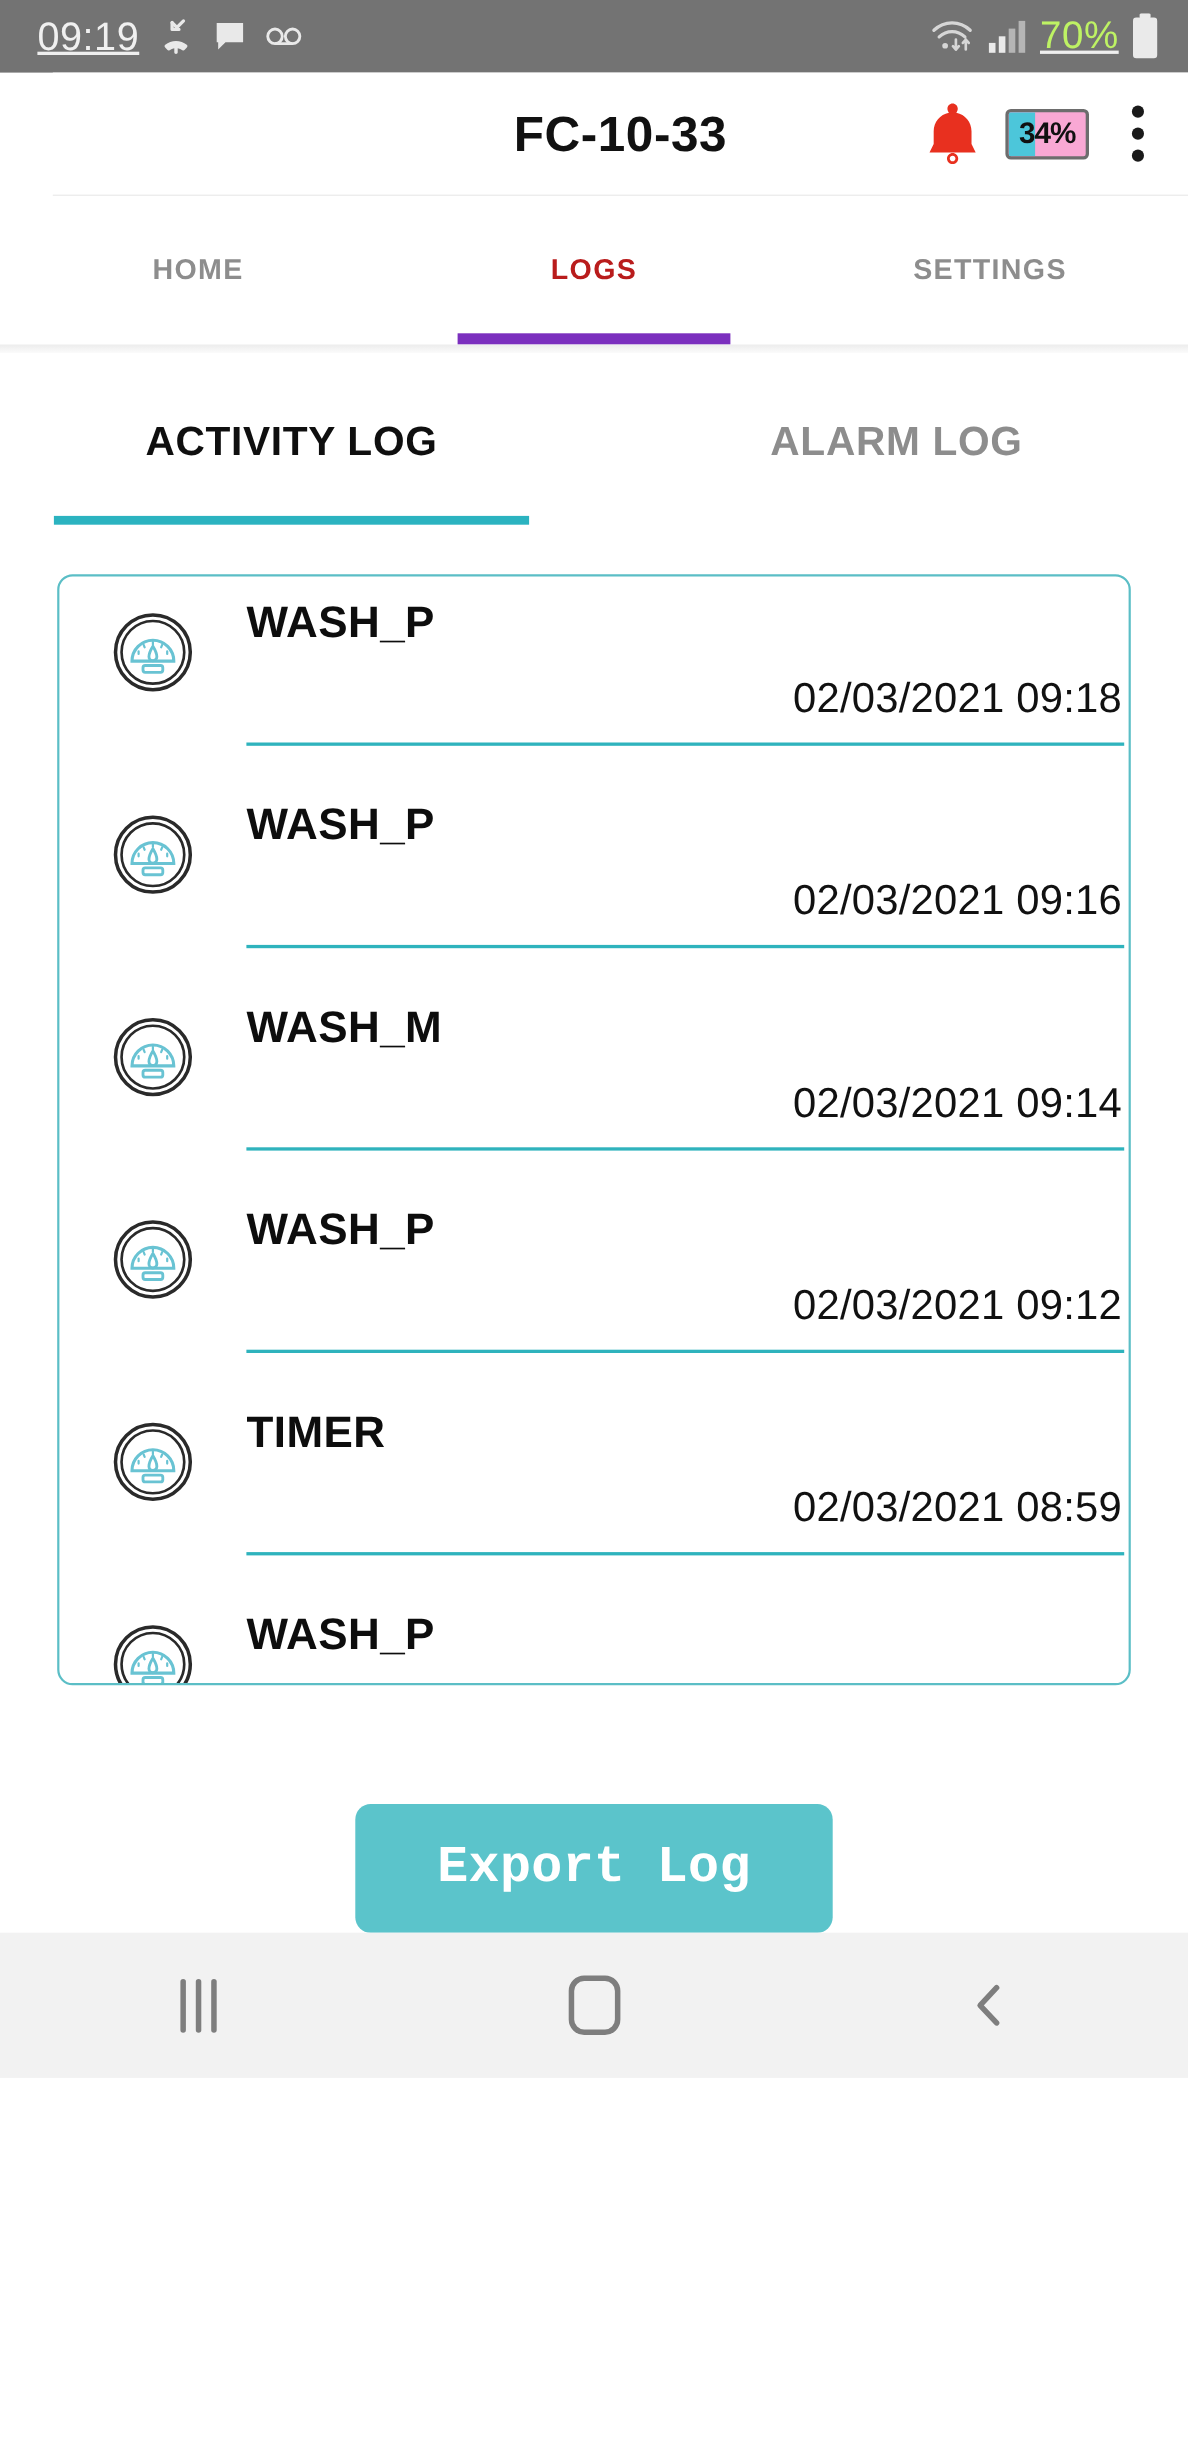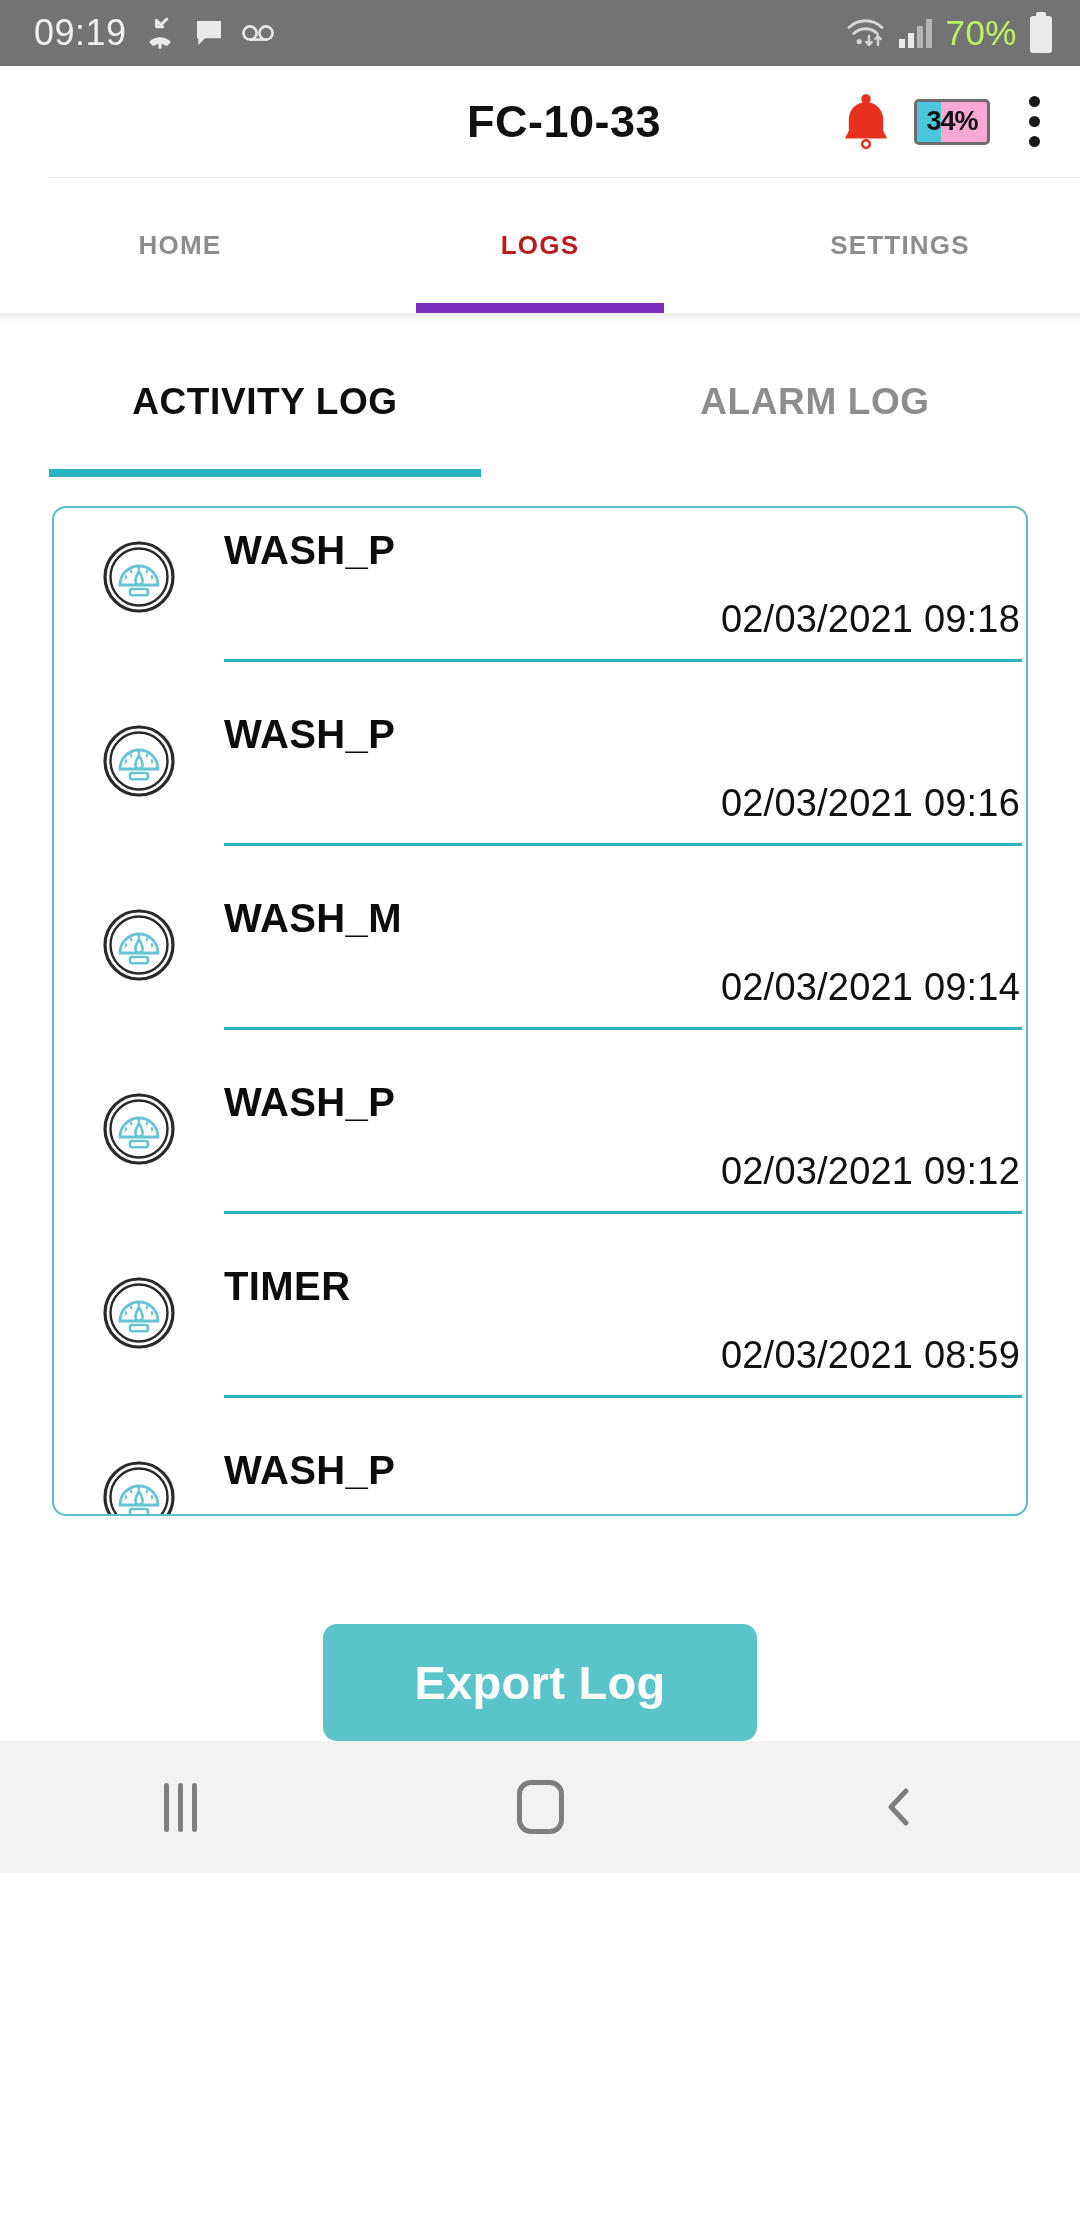--- a/index.html
+++ b/index.html
@@ -7,21 +7,21 @@
   body {
     font-family: "Liberation Sans", sans-serif;
     background:#ffffff;
     overflow:hidden;
   }
   .phone { position:relative; width:1080px; height:2220px; background:#ffffff; display:flex; flex-direction:column; }
 
   
   .statusbar {
     height:66px; background:#737373; color:#efefef;
-    display:flex; padding:0 26px 0 34px; flex:0 0 66px;
+    display:flex; padding:0 26px 0 34px; flex:0 0 66px;text-decoration:underline;
   }
   .sb-left { display:flex; align-items:center; gap:16px; }
   .sb-clock { font-size:36px; letter-spacing:0.5px; color:#f0f0f0; }
   .sb-right { margin-left:auto; display:flex; align-items:center; gap:11px; }
   .sb-batt-pct { font-size:35px; color:#bef264; letter-spacing:0.5px; }
   .sb-ico { display:block; }
 
   
   .appbar {
     flex:0 0 112px; height:112px; background:#fff;
@@ -69,36 +69,36 @@
   .subtab .sindicator {
     position:absolute; top:88px; left:50%; transform:translateX(-50%);
     width:432px; height:8px; background:#2bb3c0; display:none;
   }
   .subtab.active .sindicator { display:block; }
 
   
   .card-wrap { padding:0 52px; }
   .log-card {
     border:2px solid #5bbec6; border-radius:14px; background:#fff;
-    height:1010px; overflow:hidden; position:relative;
+    height:1010px; overflow:hidden; position:relative;margin-top:16px;
   }
   .log-row { display:flex; align-items:flex-start; padding:22px 0 0 0; height:184px; position:relative; }
   .row-icon { flex:0 0 170px; display:flex; justify-content:center; padding-top:10px; }
   .gauge { width:74px; height:74px; display:block; }
   .row-body { flex:1; padding-right:4px; display:flex; flex-direction:column; }
   .row-label { font-size:40px; font-weight:bold; color:#0d0d0d; letter-spacing:0.4px; line-height:1; }
   .row-date { font-size:38px; color:#111; text-align:right; margin-top:28px; padding-right:2px; letter-spacing:0.2px; }
   .row-sep { height:3px; background:#2fb3bd; margin:18px 0 0 0; }
 
   
   .export-zone { display:flex; justify-content:center; padding-top:108px; }
   .export-btn {
     width:434px; height:117px; border:none; border-radius:14px;
     background:#5bc4cb; color:#fff; font-size:47px; font-weight:bold;
-    font-family:Liberation Sans, sans-serif; letter-spacing:0.3px;
+    font-family:Liberation Mono, monospace; letter-spacing:0.3px;
     display:flex; align-items:center; justify-content:center; cursor:pointer;
   }
 
   
   .footer { flex:1; display:flex; align-items:center; justify-content:space-between; padding:0 56px 0 62px; }
   .brand { display:flex; align-items:center; gap:2px; }
   .brand-mark { width:44px; height:48px; display:block; }
   .brand-text { font-size:37px; font-weight:bold; letter-spacing:0.5px; color:#111; }
   .partner-logo { width:104px; height:104px; display:block; margin-bottom:12px; }
 

